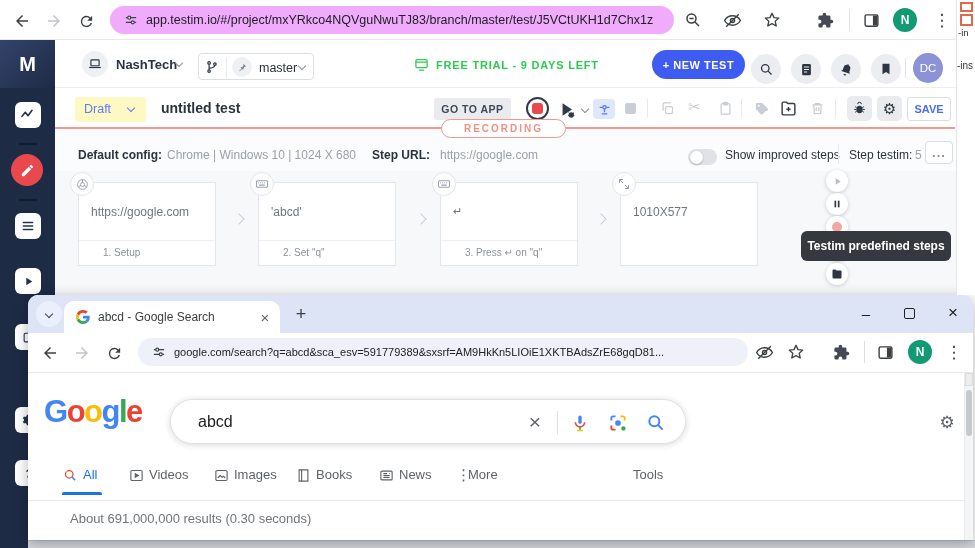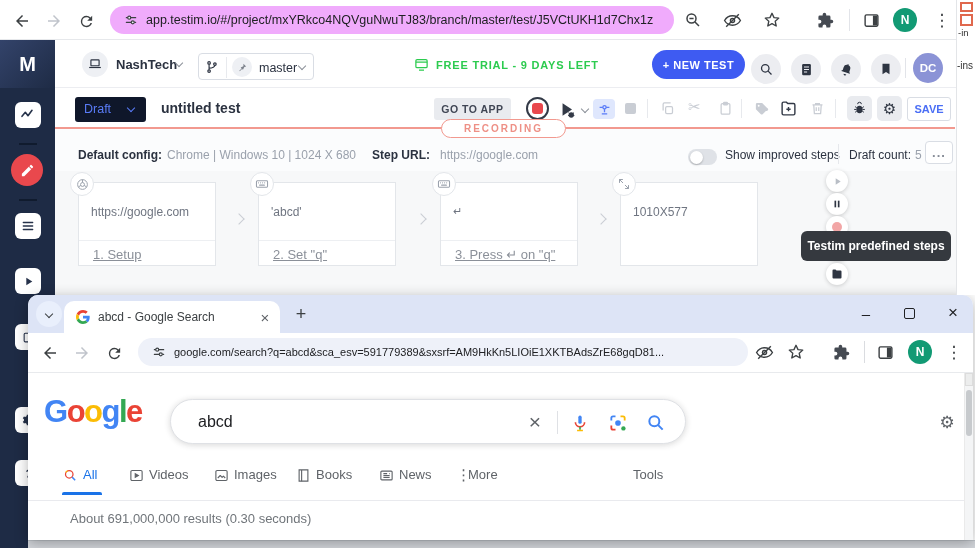--- a/index.html
+++ b/index.html
@@ -20,21 +20,21 @@
   .t-sidebar{left:0;top:40px;width:55px;height:508px;background:#1e2b45;z-index:2;}
   .side-sq{width:26px;height:26px;border-radius:6px;background:#fff;}
   .t-header{left:55px;top:40px;width:920px;height:48px;background:#fff;border-bottom:1px solid #ecedf1;}
   .hcirc{width:30px;height:30px;border-radius:50%;background:#ecedf1;}
   .t-toolbar{left:55px;top:88px;width:920px;height:41px;background:#fff;}
   .t-config{left:55px;top:129px;width:920px;height:42px;background:#fbfcfd;}
   .t-steps{left:55px;top:171px;width:920px;height:124px;background:#f7f8f9;}
   .card{position:absolute;top:11px;width:138px;height:84px;background:#fff;border:1px solid #e3e6ea;}
   .card .body{position:absolute;left:12px;top:22px;font-size:12px;color:#6f7581;}
   .card .foot{position:absolute;left:0;top:57px;width:136px;height:26px;border-top:1px solid #edeff2;}
-  .card .foot span{position:absolute;left:14px;top:6px;font-size:13px;color:#8b9099;text-decoration:underline;}
+  .card .foot span{position:absolute;left:24px;top:6px;font-size:10px;color:#8b9099;}
   .stepcirc{position:absolute;top:1px;width:24px;height:24px;border-radius:50%;background:#fff;border:1px solid #e3e6ea;z-index:3;color:#9aa1ac;}
   .fbtn{position:absolute;left:771px;width:22px;height:22px;border-radius:50%;background:#fff;box-shadow:0 1px 4px rgba(0,0,0,.18);}
   .win{left:28px;top:295px;width:945px;height:245px;background:#fff;border-radius:10px 10px 0 0;box-shadow:0 3px 14px rgba(0,0,0,.3);z-index:10;overflow:hidden;}
   .wa{position:absolute;}
   .gtab{color:#5f6368;font-size:13px;}
   .frag{left:956px;top:0;width:19px;height:295px;background:#fff;border-left:1px solid #e3e5e8;z-index:12;}
   .vdiv{width:1px;background:#e2e4e9;}
   .tooltip{left:801px;top:231px;width:150px;height:30px;background:#35393f;border-radius:6px;color:#fff;font-size:12px;font-weight:600;z-index:20;}
   .c-b{color:#4285F4}.c-r{color:#EA4335}.c-y{color:#FBBC05}.c-g{color:#34A853}
 </style>
@@ -208,25 +208,25 @@
       <svg width="15" height="15" viewBox="0 0 24 24" fill="currentColor" style="transform:rotate(18deg)">
           <path d="M12 22a2.2 2.2 0 0 0 2.2-2.2H9.8A2.2 2.2 0 0 0 12 22zm7-5v-1l-1.5-1.5V10A5.5 5.5 0 0 0 13 4.6V4a1 1 0 1 0-2 0v.6A5.5 5.5 0 0 0 6.5 10v4.5L5 16v1z"></path>
         </svg>
       </div>
     <div class="a hcirc ic" style="left:816px;top:14px;color:#2e3542">
       <svg width="14" height="14" viewBox="0 0 24 24" fill="currentColor">
           <path d="M6 3h12v18l-6-4-6 4z"></path>
         </svg>
       </div>
     <div class="a vdiv" style="left:850px;top:18px;height:20px;"></div>
-    <div class="a circle ic" style="left:858px;top:13px;width:30px;height:30px;background:#8b93d6;color:#fff;font-size:11.5px;font-weight:bold">DC</div>
+    <div class="a circle ic" style="left:858px;top:13px;width:30px;height:30px;background:#8b93d6;color:#fff;font-size:11.5px;font-weight:normal">DC</div>
   </div>
 
   <div class="a t-toolbar">
-    <div class="a" style="left:20px;top:9px;width:71px;height:25px;background:#0f172a;border-radius:3px">
+    <div class="a" style="left:20px;top:9px;width:71px;height:25px;background:#fef9c3;border-radius:3px">
       <span class="a" style="left:9px;top:5px;font-size:12.5px;color:#5a7cf8">Draft</span>
       <span class="a chev chev-d" style="left:53px;top:8px;color:#5a7cf8"></span>
     </div>
     <div class="a" style="left:106px;top:12px;font-size:14px;font-weight:600;color:#2b3240">untitled test</div>
     <button class="a ic" style="left:379px;top:10px;width:77px;height:22px;border:none;border-radius:3px;background:#e9ebef;color:#404654;font-size:10.5px;font-weight:bold;letter-spacing:.5px;cursor:pointer">GO TO APP</button>
     <div class="a circle ic" style="left:471px;top:9px;width:23px;height:23px;border:2px solid #333a47;background:#fff">
       <div style="width:11px;height:11px;border-radius:3px;background:#e9484d"></div>
     </div>
     <div class="a ic" style="left:501px;top:11px;width:20px;height:20px;color:#333a47">
       <svg width="19" height="19" viewBox="0 0 24 24" fill="currentColor">
@@ -296,21 +296,21 @@
   <div class="a t-config">
     <span class="a" style="left:23px;top:19px;font-size:12px;font-weight:bold;color:#2b3240">Default config:</span>
     <span class="a" style="left:112px;top:19px;font-size:12px;color:#9aa1ac">Chrome | Windows 10 | 1024 X 680</span>
     <span class="a" style="left:317px;top:19px;font-size:12px;font-weight:bold;color:#2b3240">Step URL:</span>
     <span class="a" style="left:385px;top:19px;font-size:12px;color:#9aa1ac">https://google.com</span>
     <div class="a" style="left:633px;top:20px;width:29px;height:16px;border-radius:8px;background:#dfe2e7">
       <div class="a circle" style="left:1.5px;top:1.5px;width:13px;height:13px;background:#fff;box-shadow:0 1px 2px rgba(0,0,0,.25)"></div>
     </div>
     <span class="a" style="left:670px;top:19px;font-size:12px;color:#2b3240">Show improved steps</span>
     <div class="a vdiv" style="left:783px;top:15px;height:20px;background:#e6e8ec"></div>
-    <span class="a" style="left:794px;top:19px;font-size:12px;color:#2b3240">Draft count:</span>
+    <span class="a" style="left:794px;top:19px;font-size:12px;color:#2b3240">Step testim:</span>
     <span class="a" style="left:860px;top:19px;font-size:12px;color:#9aa1ac">5</span>
     <div class="a ic" style="left:870px;top:12px;width:28px;height:23px;border:1px solid #d9dde4;border-radius:4px;background:#fff;color:#868c97;font-size:13px;font-weight:bold;letter-spacing:1px">...</div>
   </div>
 
   <div class="a t-steps">
 
     <div class="a stepcirc ic" style="left:15px;">
       <svg width="13" height="13" viewBox="0 0 24 24" fill="none" stroke="currentColor" stroke-width="1.8">
           <circle cx="12" cy="12" r="9"></circle>
           <circle cx="12" cy="12" r="3.6"></circle>

